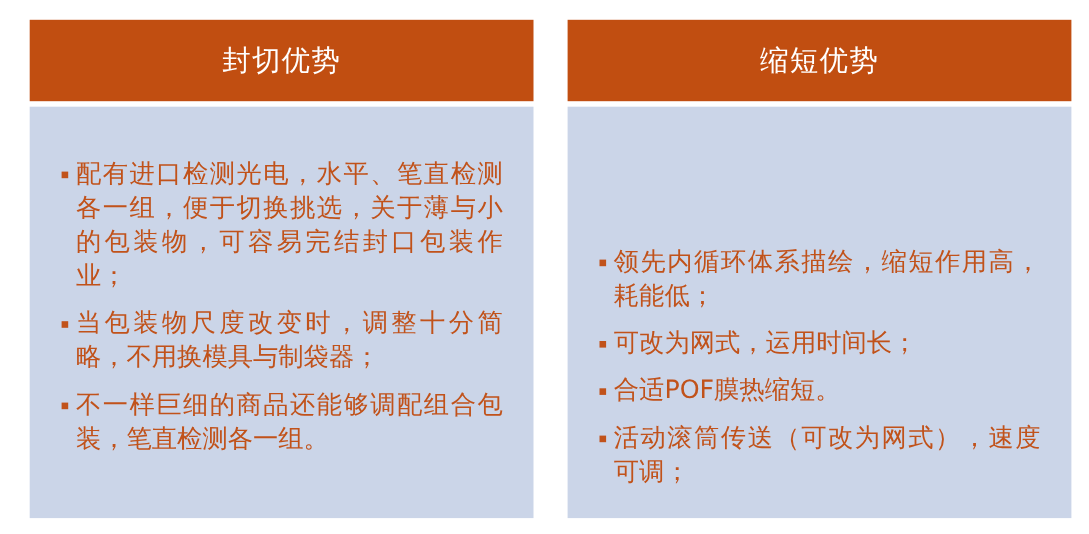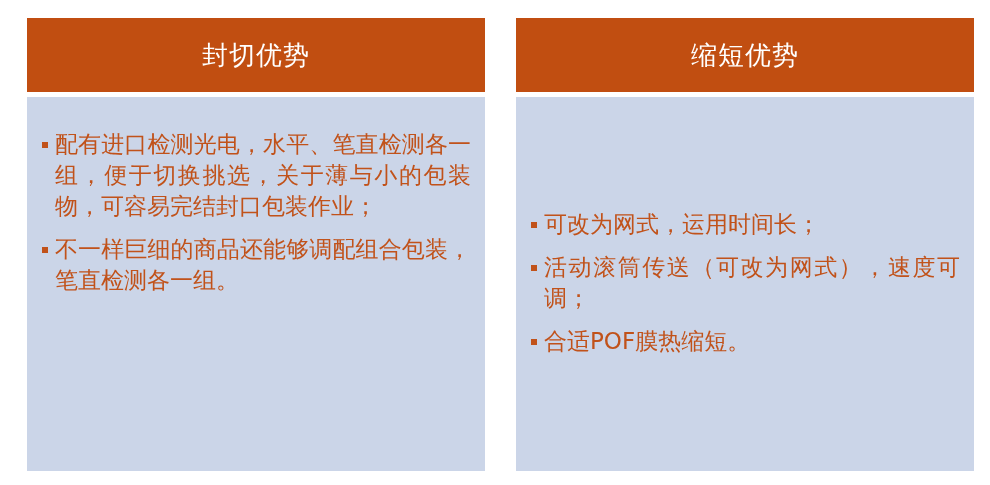--- a/index.html
+++ b/index.html
@@ -58,21 +58,21 @@
     bottom: 0;
     background: #CBD5E8;
     box-sizing: border-box;
     padding: 0 10px;
   }
   .panel-body-left  { padding-top: 28px; }
   .panel-body-right { padding-top: 108px; }
 
   .bullet-list {
     list-style: none;
-    margin: 4px;
+    margin: 18px;
     padding: 0;
   }
   .bullet-item {
     position: relative;
     color: #C1521A;
     font-size: 23px;
     line-height: 31px;
     margin: 0 0 12px 0;
     padding-left: 14px;
     text-align: justify;
@@ -103,41 +103,49 @@
       <h2 class="panel-header-title">封切优势</h2>
     </div>
     <div class="panel-body panel-body-left">
       <ul class="bullet-list">
         <li class="bullet-item">
           <span class="bullet-marker"></span>
           <span class="bullet-text">配有进口检测光电，水平、笔直检测各一组，便于切换挑选，关于薄与小的包装物，可容易完结封口包装作业；</span>
         </li>
         <li class="bullet-item">
           <span class="bullet-marker"></span>
+          <span class="bullet-text">当包装物尺度改变时，调整十分简略，不用换模具与制袋器；</span>
+        </li>
+        <li class="bullet-item">
+          <span class="bullet-marker"></span>
           <span class="bullet-text">不一样巨细的商品还能够调配组合包装，笔直检测各一组。</span>
         </li>
       </ul>
     </div>
   </section>
 
   <section class="panel panel-right">
     <div class="panel-header">
       <h2 class="panel-header-title">缩短优势</h2>
     </div>
     <div class="panel-body panel-body-right">
       <ul class="bullet-list">
         <li class="bullet-item">
           <span class="bullet-marker"></span>
+          <span class="bullet-text">领先内循环体系描绘，缩短作用高，耗能低；</span>
+        </li>
+        <li class="bullet-item">
+          <span class="bullet-marker"></span>
           <span class="bullet-text">可改为网式，运用时间长；</span>
         </li>
         <li class="bullet-item">
           <span class="bullet-marker"></span>
-          <span class="bullet-text">活动滚筒传送（可改为网式），速度可调；</span>
+          <span class="bullet-text">合适POF膜热缩短。</span>
         </li>
         <li class="bullet-item">
           <span class="bullet-marker"></span>
-          <span class="bullet-text">合适POF膜热缩短。</span>
+          <span class="bullet-text">活动滚筒传送（可改为网式），速度可调；</span>
         </li>
       </ul>
     </div>
   </section>
 
 </div>
 
 </body></html>

